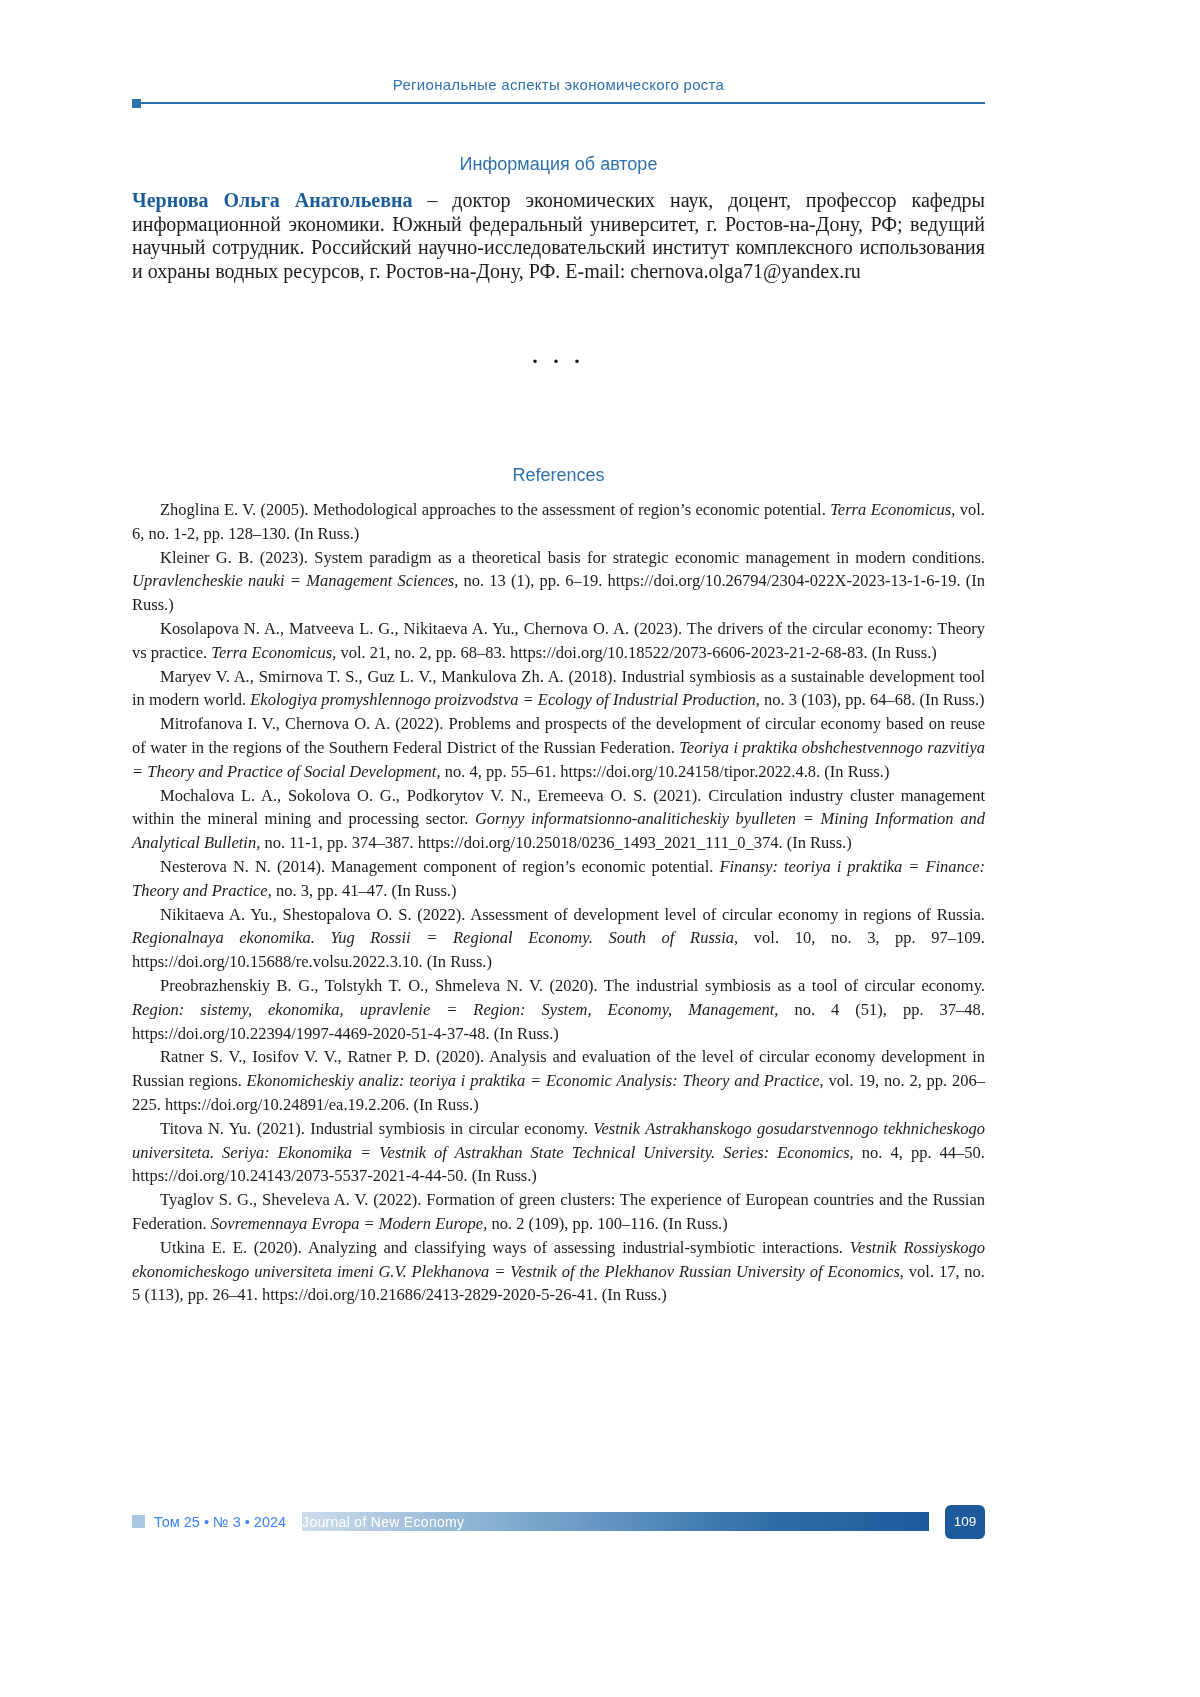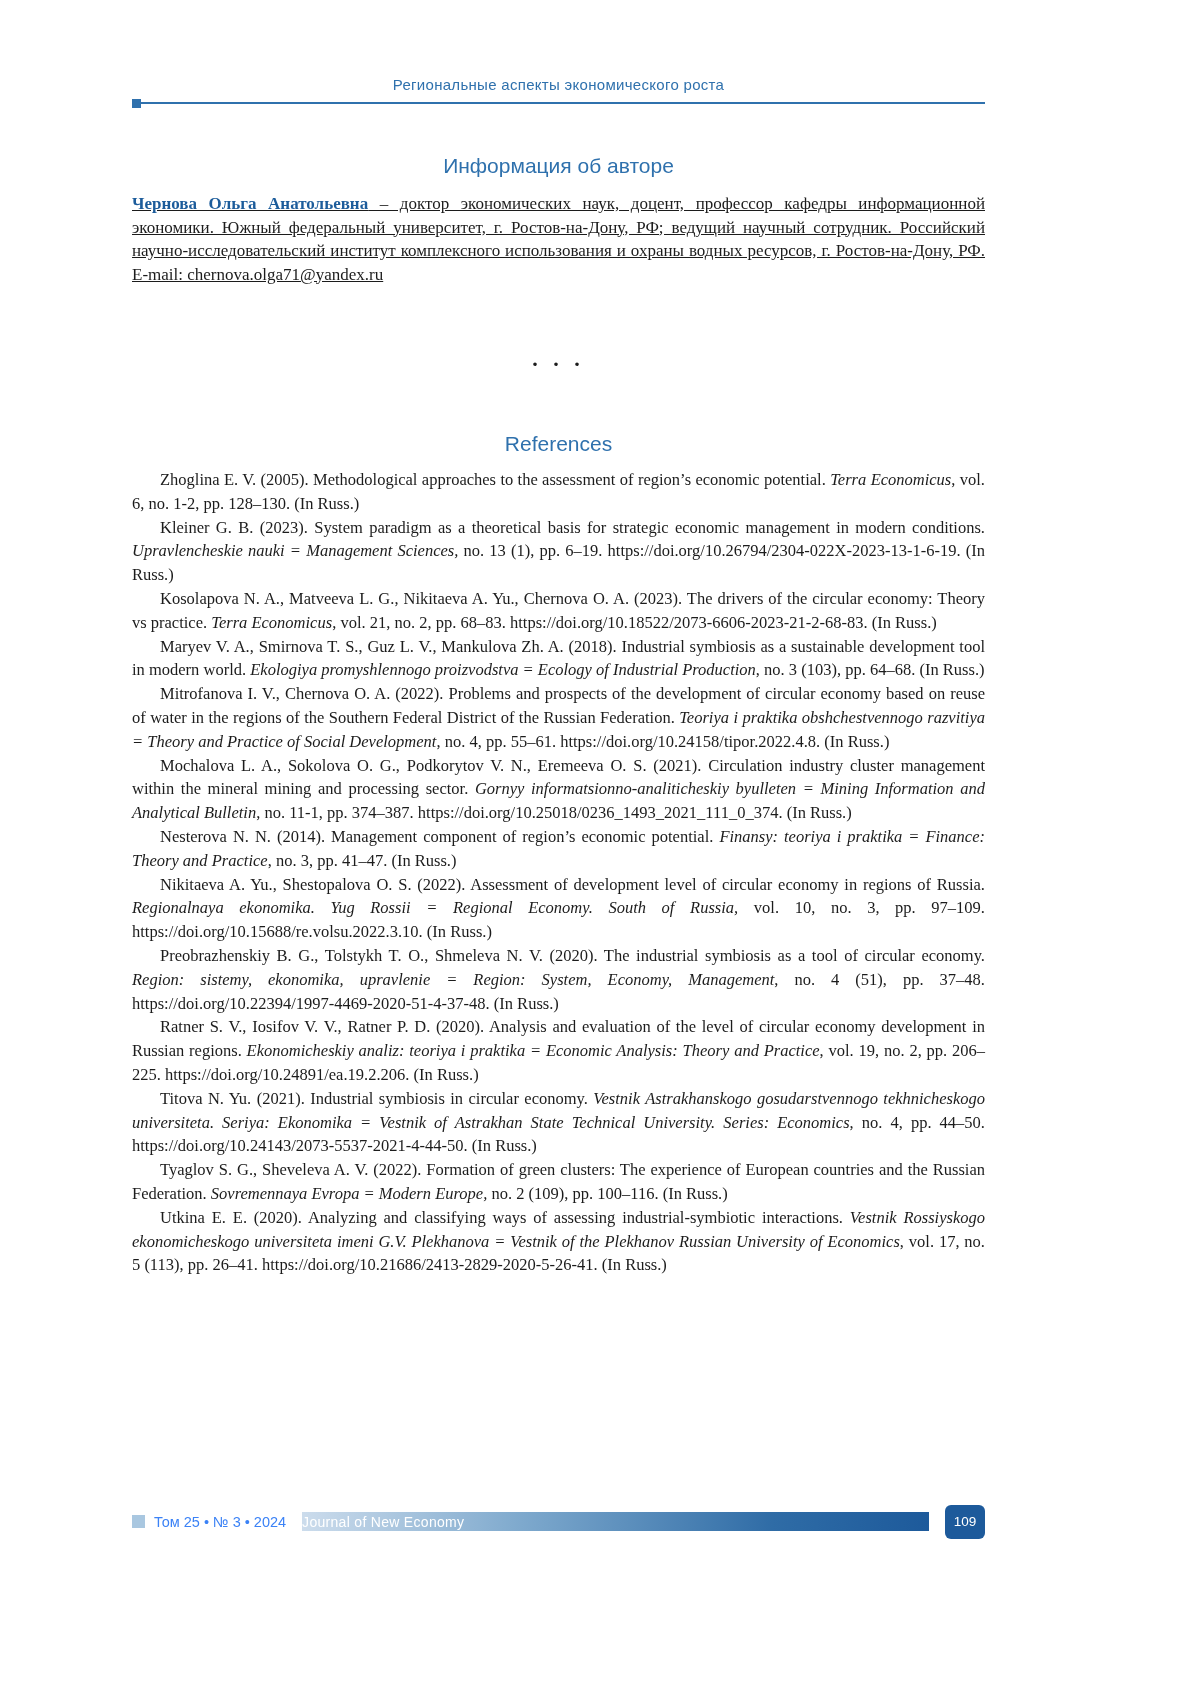--- a/index.html
+++ b/index.html
@@ -39,48 +39,47 @@
     left: 0;
     top: -3px;
     width: 9px;
     height: 9px;
     background: #2f71ad;
   }
   
   .section-heading {
     text-align: center;
     font-family: "Liberation Sans", sans-serif;
-    font-size: 21px;
+    font-size: 18px;
     color: #2f71ad;
     font-weight: 400;
     margin: 0;
   }
   .author-heading { margin-top: 50px; }
   .author-paragraph {
     margin-top: 14px;
-    font-size: 17px;
+    font-size: 20px;
     line-height: 23.5px;
     text-align: justify;
-    text-decoration: underline;
   }
   .author-name {
     font-weight: bold;
     color: #1c5c9b;
   }
   
   .separator {
     margin-top: 60px;
     text-align: center;
     font-weight: bold;
     font-size: 22px;
     letter-spacing: 5px;
     color: #1c1c1c;
   }
   
-  .references-heading { margin-top: 60px; }
+  .references-heading { margin-top: 96px; }
   .references-list { margin-top: 12px; }
   .ref {
     margin: 0;
     font-size: 16.5px;
     line-height: 23.8px;
     text-align: justify;
     text-indent: 28px;
   }
   .it { font-style: italic; }
   

